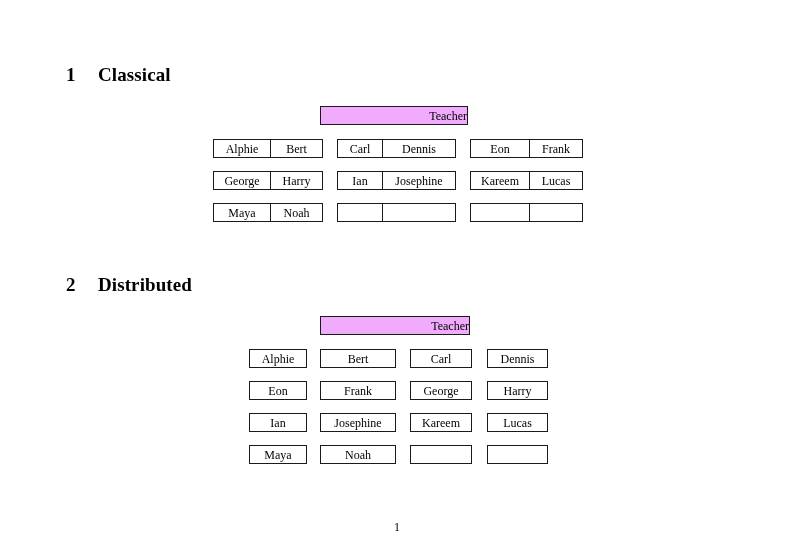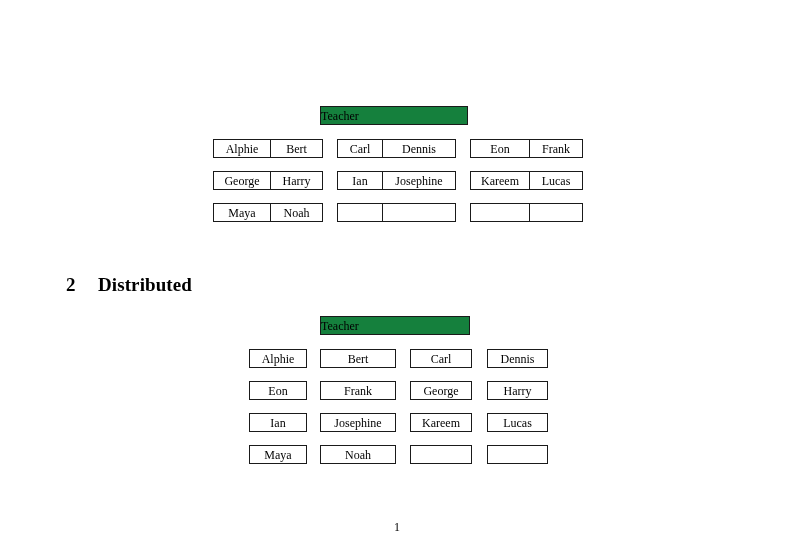--- a/index.html
+++ b/index.html
@@ -43,24 +43,24 @@
   #heading-distributed { left: 66px;  top: 274px; }
 
   
   .teacher-box {
     position: absolute;
     height: 19px;
     border: 1px solid #1a1a1a;
     box-sizing: border-box;
     display: flex;
     align-items: center;
-    justify-content: flex-start;
+    justify-content: flex-end;
     font-size: 12px;
     line-height: 1;
-    background: #15803d;
+    background: #f0abfc;
   }
 
   
   .box-row {
     position: absolute;
     height: 32px;
     display: flex;
     align-items: flex-start;
   }
 
@@ -96,20 +96,23 @@
     top: 520px;
     text-align: center;
     font-size: 12px;
   }
 </style>
 </head>
 <body>
 
 <div class="page">
 
+  <div class="section-heading" id="heading-classical">
+    <span class="sec-num">1</span><span class="sec-title">Classical</span>
+  </div>
 
   <div class="teacher-box" id="teacher-classical" style="left: 320px; width: 148px; top: 106px;">
     <span>Teacher</span>
   </div>
 
   <div id="rows-classical">
       <div class="box-row" style="top: 139px; left: 0px; right: 0px;">
         <div class="box-group" style="position: absolute; left: 213px;">
           <div class="box-cell" style="width: 56px;">Alphie</div>
           <div class="box-cell" style="width: 52px;">Bert</div>

